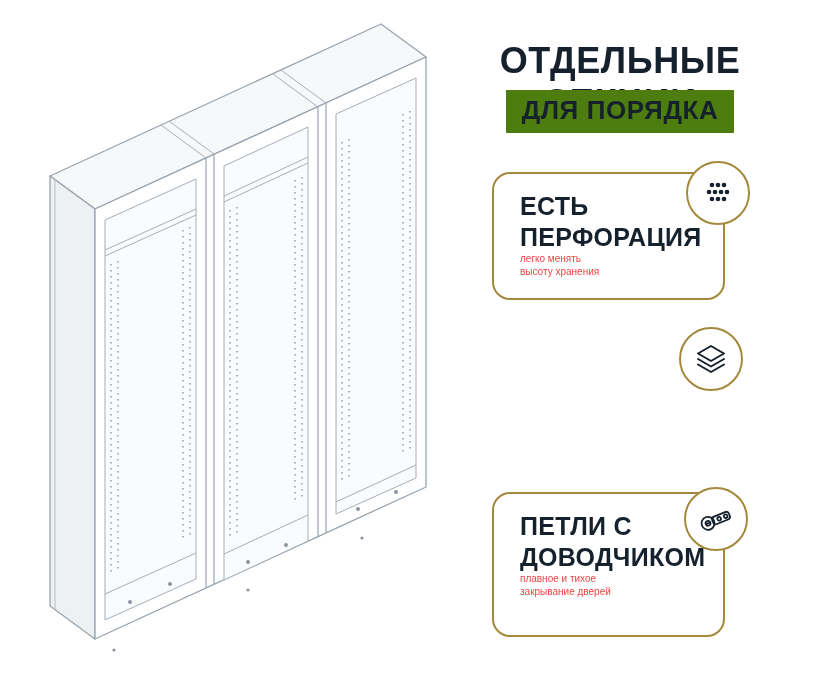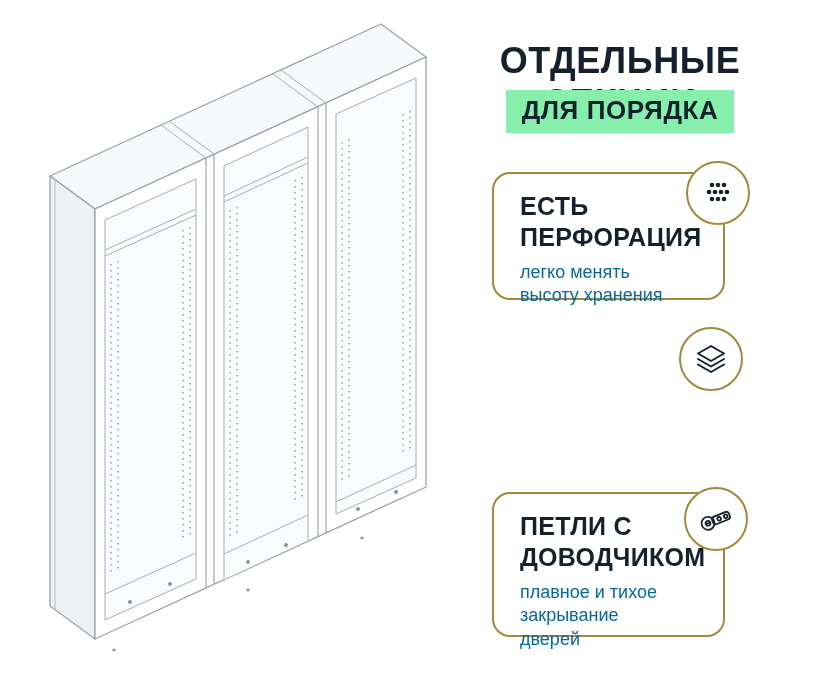--- a/index.html
+++ b/index.html
@@ -7,34 +7,34 @@
     position:relative;width:816px;height:700px;background:#ffffff;overflow:hidden;
     font-family:"Liberation Sans","DejaVu Sans",sans-serif;color:#16212e;
   }
   .illustration{position:absolute;left:18px;top:14px;}
   .title{
     position:absolute;left:440px;top:40px;width:360px;text-align:center;
     font-size:36px;font-weight:700;letter-spacing:0.6px;color:#16212e;
   }
   .subtitle-wrap{position:absolute;left:440px;top:90px;width:360px;text-align:center;}
   .subtitle{
-    display:inline-block;background:#86efac;color:#16212e;
+    display:inline-block;background:#4d7c0f;color:#16212e;
     font-size:26px;font-weight:700;letter-spacing:0.6px;padding:5px 16px 7px 16px;
   }
   .card{
     position:absolute;box-sizing:border-box;width:233px;
     border:2.5px solid #a4883c;border-radius:18px;background:#ffffff;
     padding:17px 50px 14px 26px;
   }
   .card-heading{
     font-size:25px;font-weight:700;line-height:1.22;letter-spacing:0.3px;
     color:#16212e;white-space:pre-line;
   }
   .card-text{
-    margin-top:9px;font-size:18px;line-height:1.3;color:#0369a1;white-space:pre-line;
+    font-size:10px;line-height:1.3;color:#ef4444;white-space:pre-line;
   }
   .card1{left:492px;top:172px;height:128px;}
   .card2{left:492px;top:330px;height:136px;}
   .card3{left:492px;top:492px;height:145px;}
   .icon-circle{
     position:absolute;width:64px;height:64px;border-radius:50%;
     border:2.5px solid #a4883c;background:#ffffff;box-sizing:border-box;
     display:flex;align-items:center;justify-content:center;
   }
   .circ1{left:686px;top:161px;}

